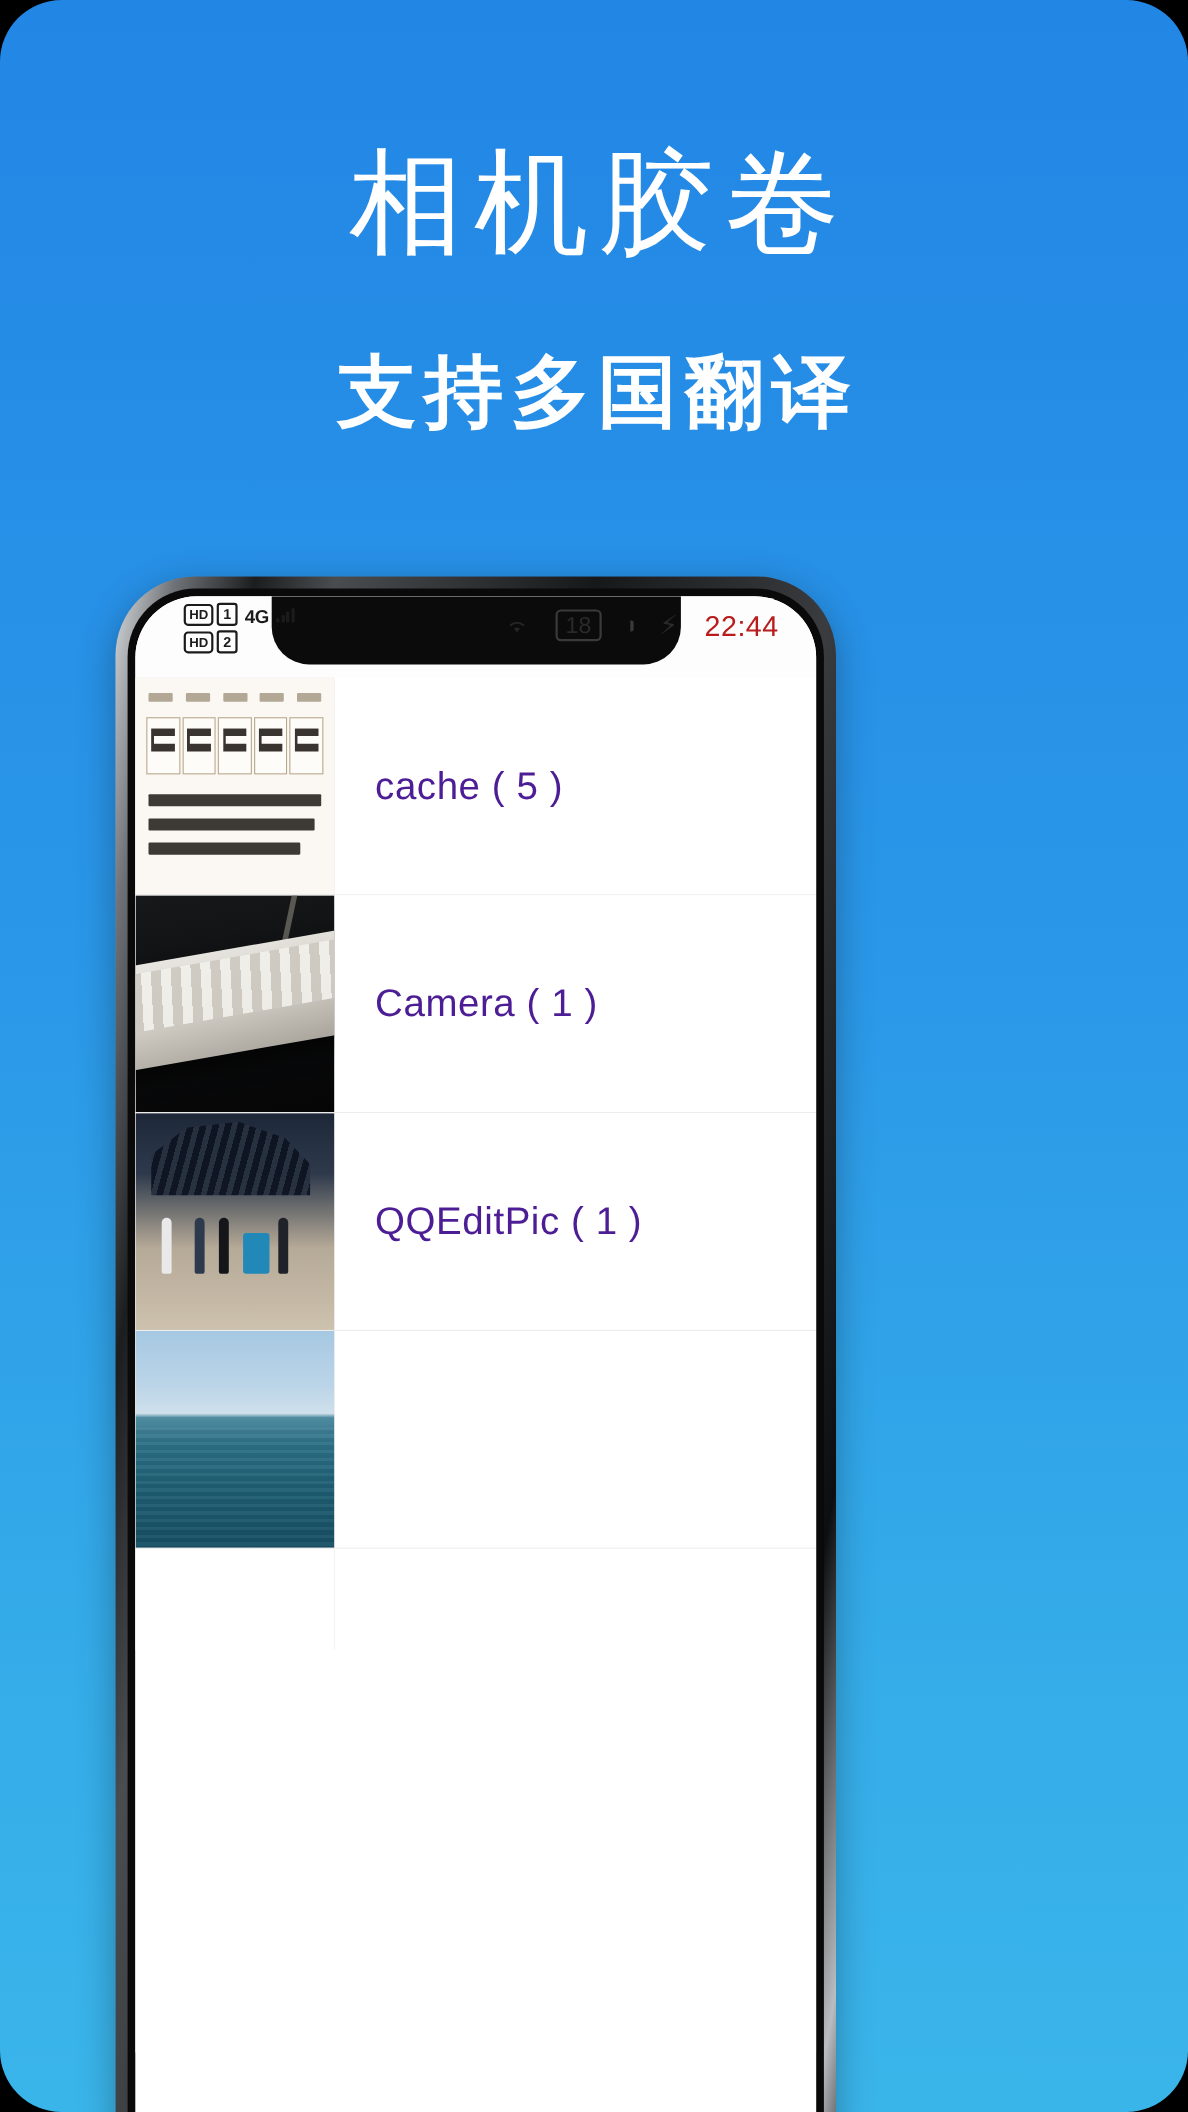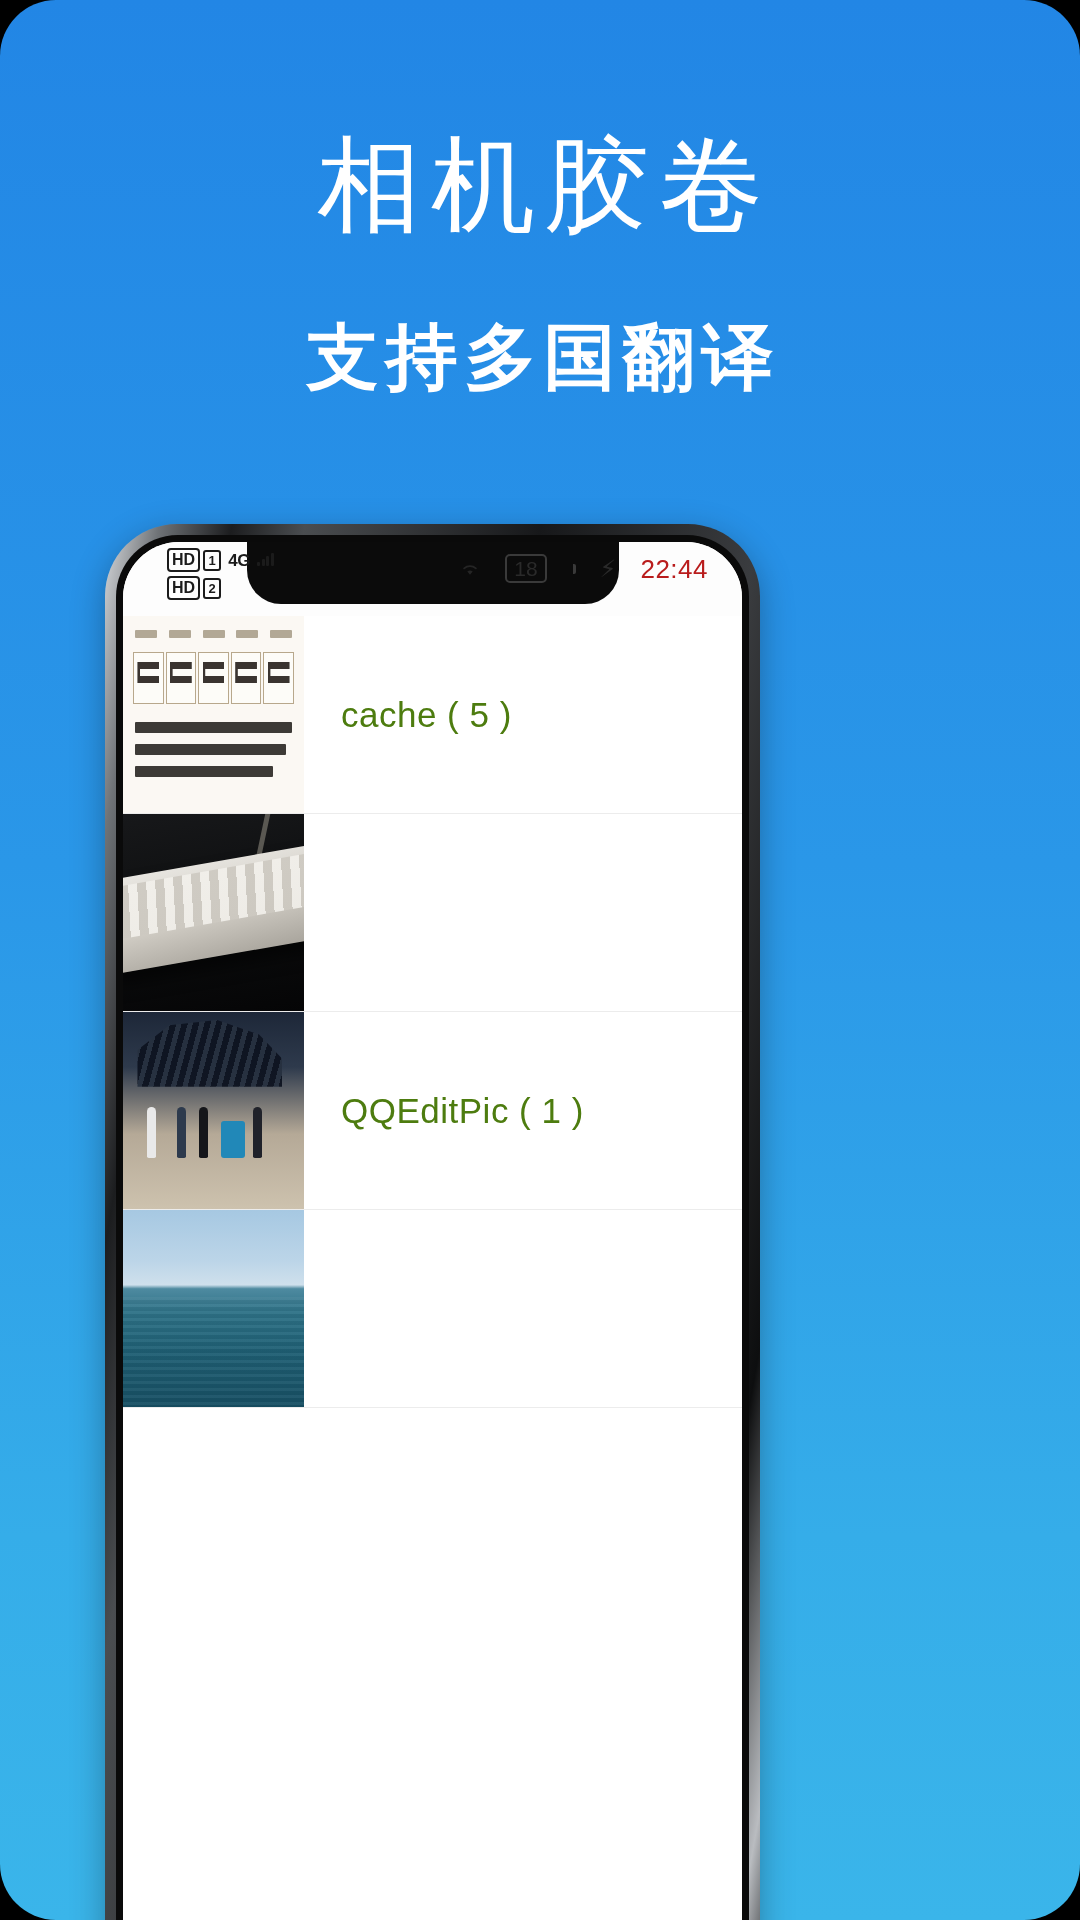--- a/index.html
+++ b/index.html
@@ -58,21 +58,21 @@
   .sb-left{
     position:relative;z-index:5;display:flex;align-items:flex-start;
     padding:6px 0 0 44px;gap:7px;
   }
   .hd-col{display:flex;flex-direction:column;gap:4px;}
   .hd-badge{
     display:flex;align-items:center;gap:3px;
   }
   .hd-box{
     border:2.5px solid #1b1b1b;border-radius:4px;
-    font-size:16px;font-weight:700;line-height:1;padding:2px 3px;
+    font-size:12px;font-weight:700;line-height:1;padding:2px 3px;
     letter-spacing:0;
   }
   .hd-num{
     border:2.5px solid #1b1b1b;border-radius:3px;
     font-size:13px;font-weight:700;line-height:1;padding:2px 3.5px;
   }
   .sig-col{display:flex;flex-direction:row;gap:7px;padding-top:4px;}
   .net-label{font-size:17px;font-weight:700;line-height:1;letter-spacing:-.5px;}
   .bars{display:flex;align-items:flex-end;gap:1.5px;height:14px;}
   .bars i{display:block;width:3px;background:#1b1b1b;border-radius:1px;}
@@ -125,21 +125,21 @@
   .row{
     position:relative;display:flex;align-items:stretch;
     height:197px;border-bottom:1px solid #ececec;background:#fff;
   }
   .thumb{
     width:181px;min-width:181px;height:100%;
     overflow:hidden;position:relative;background:#ddd;
   }
   .row-label{
     flex:1;display:flex;align-items:center;
-    padding-left:37px;font-size:35px;color:#4d7c0f;letter-spacing:.5px;
+    padding-left:37px;font-size:35px;color:#4c1d95;letter-spacing:.5px;
   }
   .partial{height:92px;border-bottom:none;}
 
   
   .tn-cache{
     background:#fbf8f3;width:100%;height:100%;position:relative;
   }
   .tn-cache .pinyin{
     position:absolute;top:14px;left:12px;right:12px;height:12px;
     display:flex;justify-content:space-between;
@@ -355,20 +355,21 @@
             <div class="row-label">cache ( 5 )</div>
           </div>
 
           <div class="row">
             <div class="thumb">
               <div class="tn-keyboard">
                   <div class="cable"></div>
                   <div class="kb"></div>
                 </div>
             </div>
+            <div class="row-label">Camera ( 1 )</div>
           </div>
 
 
 
           <div class="row">
             <div class="thumb">
               <div class="tn-street">
                 <div class="rig"></div>
                 <div class="ppl">
                     <i></i>

